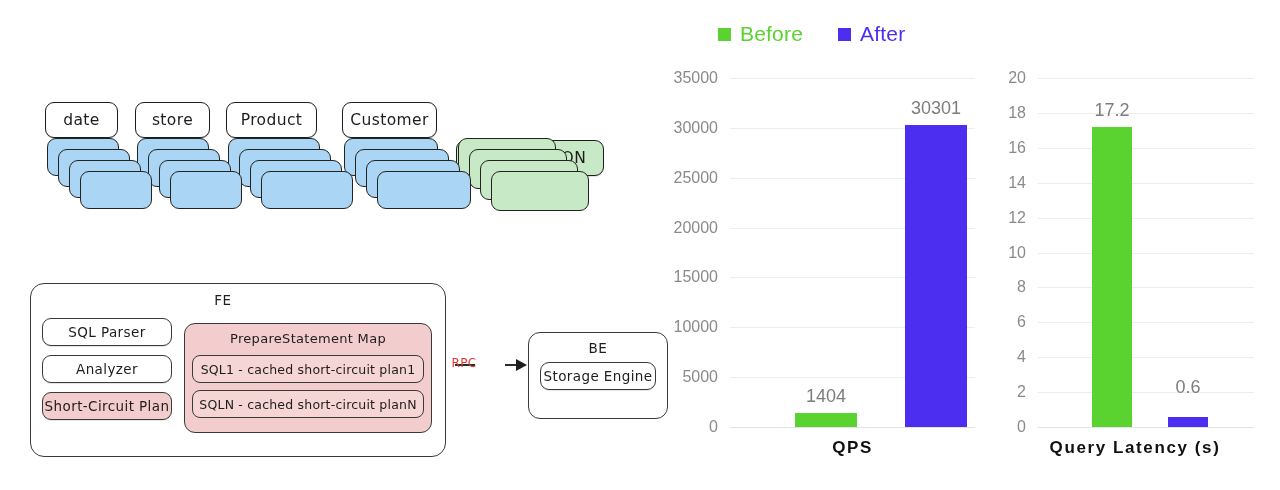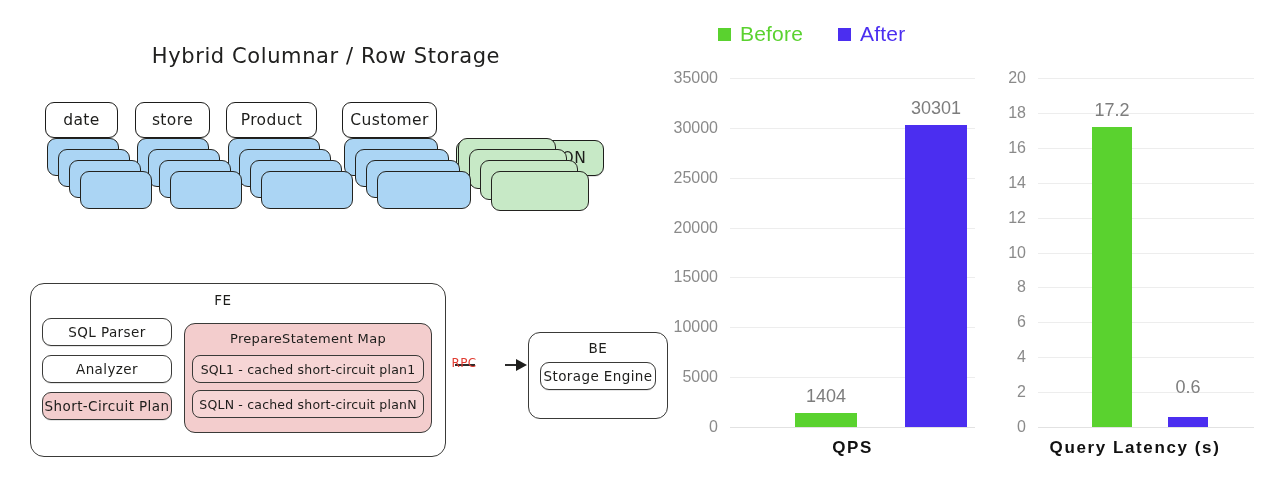--- a/index.html
+++ b/index.html
@@ -135,21 +135,20 @@
     color:#111111; letter-spacing:1.6px; white-space:nowrap;
   }
 </style>
 </head>
 <body>
 
 <div class="root">
 
   <div class="diagram-pane">
 
-    <div class="storage-title hand">Hybrid Columnar / Row Storage</div>
 
     <div id="storage-columns">
         <div class="col-chip hand" style="left: 45px; top: 102px; width: 73px;">date</div>
         <div class="stack">
           <div class="card" style="left: 47px; top: 138px; width: 72px; height: 38px; z-index: 1;"></div>
           <div class="card" style="left: 58px; top: 149px; width: 72px; height: 38px; z-index: 2;"></div>
           <div class="card" style="left: 69px; top: 160px; width: 72px; height: 38px; z-index: 3;"></div>
           <div class="card" style="left: 80px; top: 171px; width: 72px; height: 38px; z-index: 4;"></div>
         </div>
         <div class="col-chip hand" style="left: 135px; top: 102px; width: 75px;">store</div>

